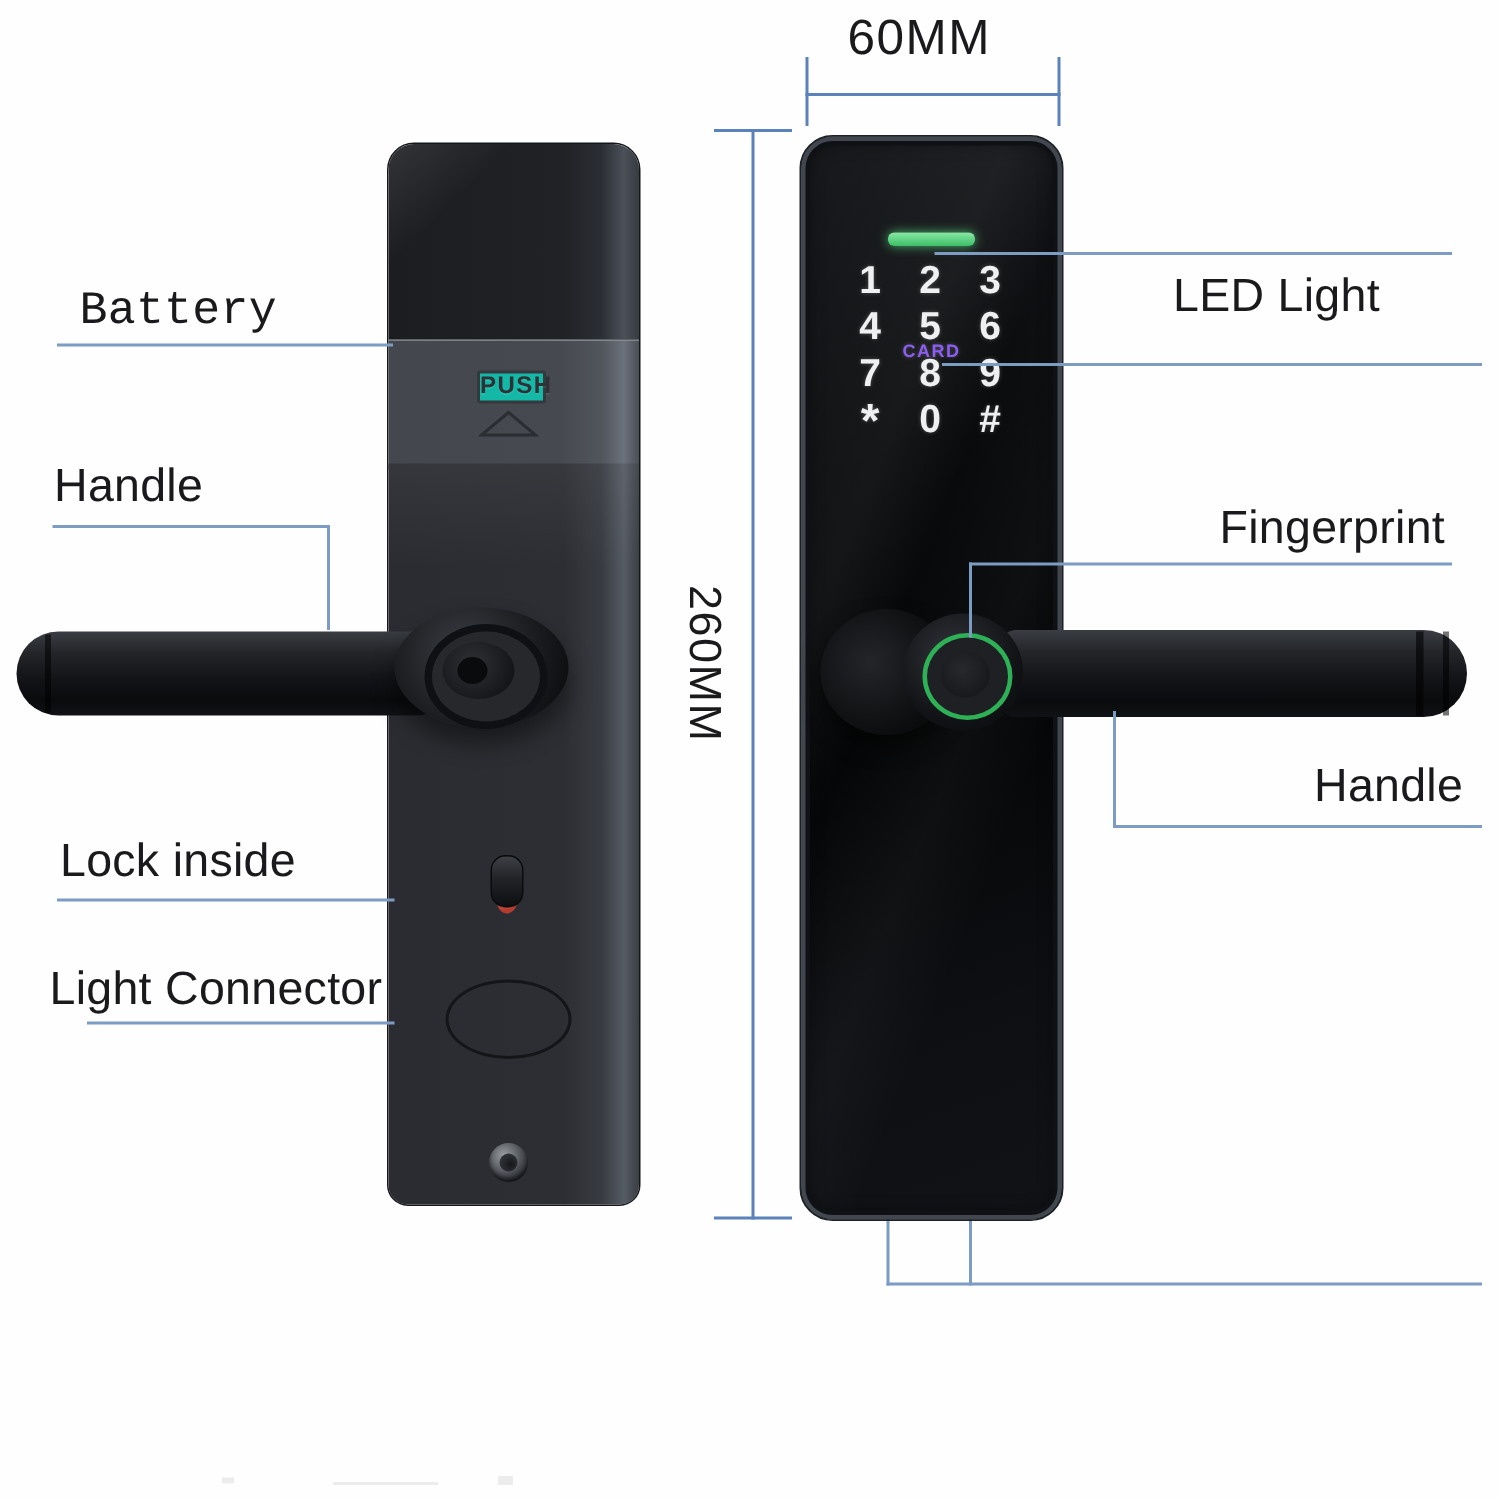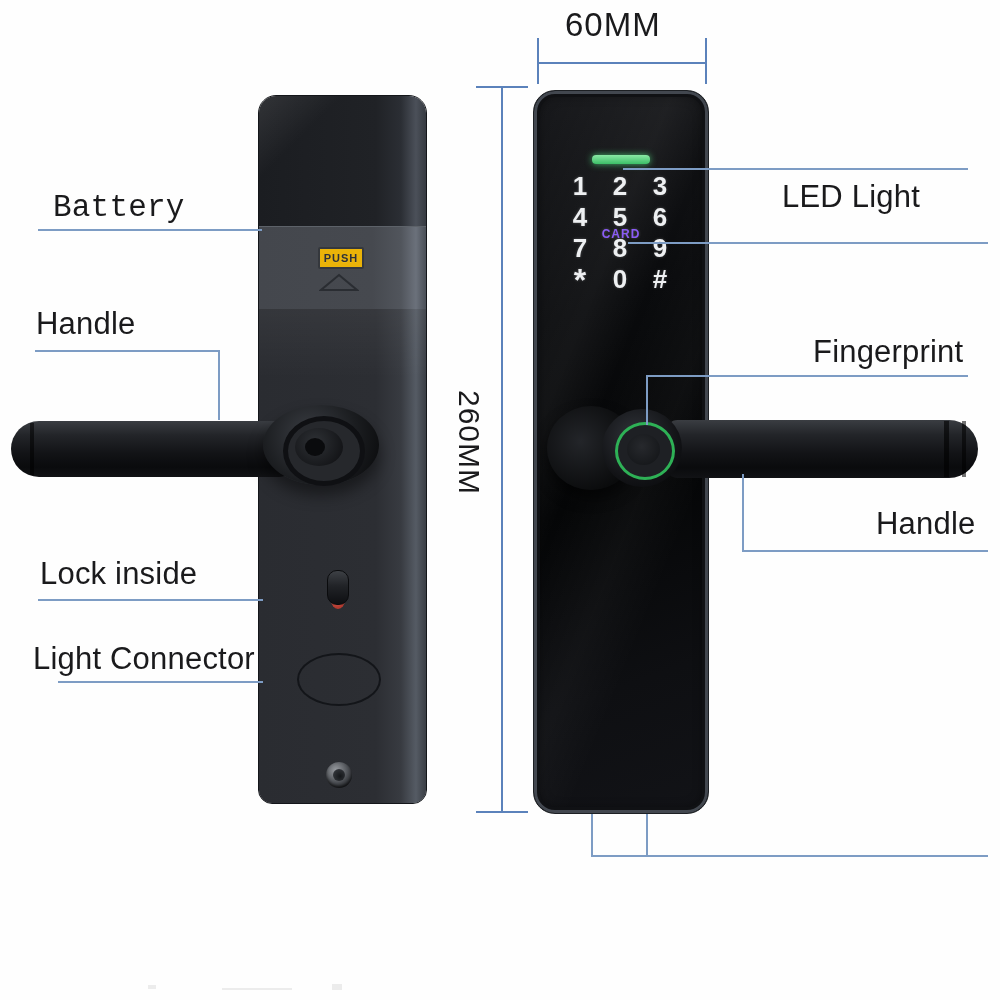--- a/index.html
+++ b/index.html
@@ -35,22 +35,22 @@
     border-top:1px solid #5d6269; border-bottom:3px solid #141518;
   }
   .lb-main {
     position:absolute; left:0; top:213px; width:100%; height:494px;
     background:
       linear-gradient(180deg, rgba(255,255,255,0.05) 0%, rgba(255,255,255,0) 14%),
       linear-gradient(90deg,#2a2c31 0%, #2c2e33 70%, #383b41 85%, #555b64 94%, #3a3e45 100%);
   }
   .push-plate {
     position:absolute; left:59px; top:151px; width:42px; height:18px;
-    border:2px solid #35383d; background:#eab308; border-radius:2px;
-    color:#2e3136; font-size:11px; font-weight:bold; letter-spacing:1px;
+    border:2px solid #35383d; background:#14b8a6; border-radius:2px;
+    color:#2e3136; font-size:16px; font-weight:bold; letter-spacing:1px;
     text-align:center; line-height:18px;
     text-shadow:0 1px 0 rgba(255,255,255,0.08);
   }
   .push-arrow { position:absolute; left:60px; top:177px; }
 
   .toggle-red {
     left:331px; top:591px; width:14px; height:18px; border-radius:50%;
     background:radial-gradient(circle at 40% 35%, #e0695f, #b23a2f 70%);
     z-index:3;
   }

